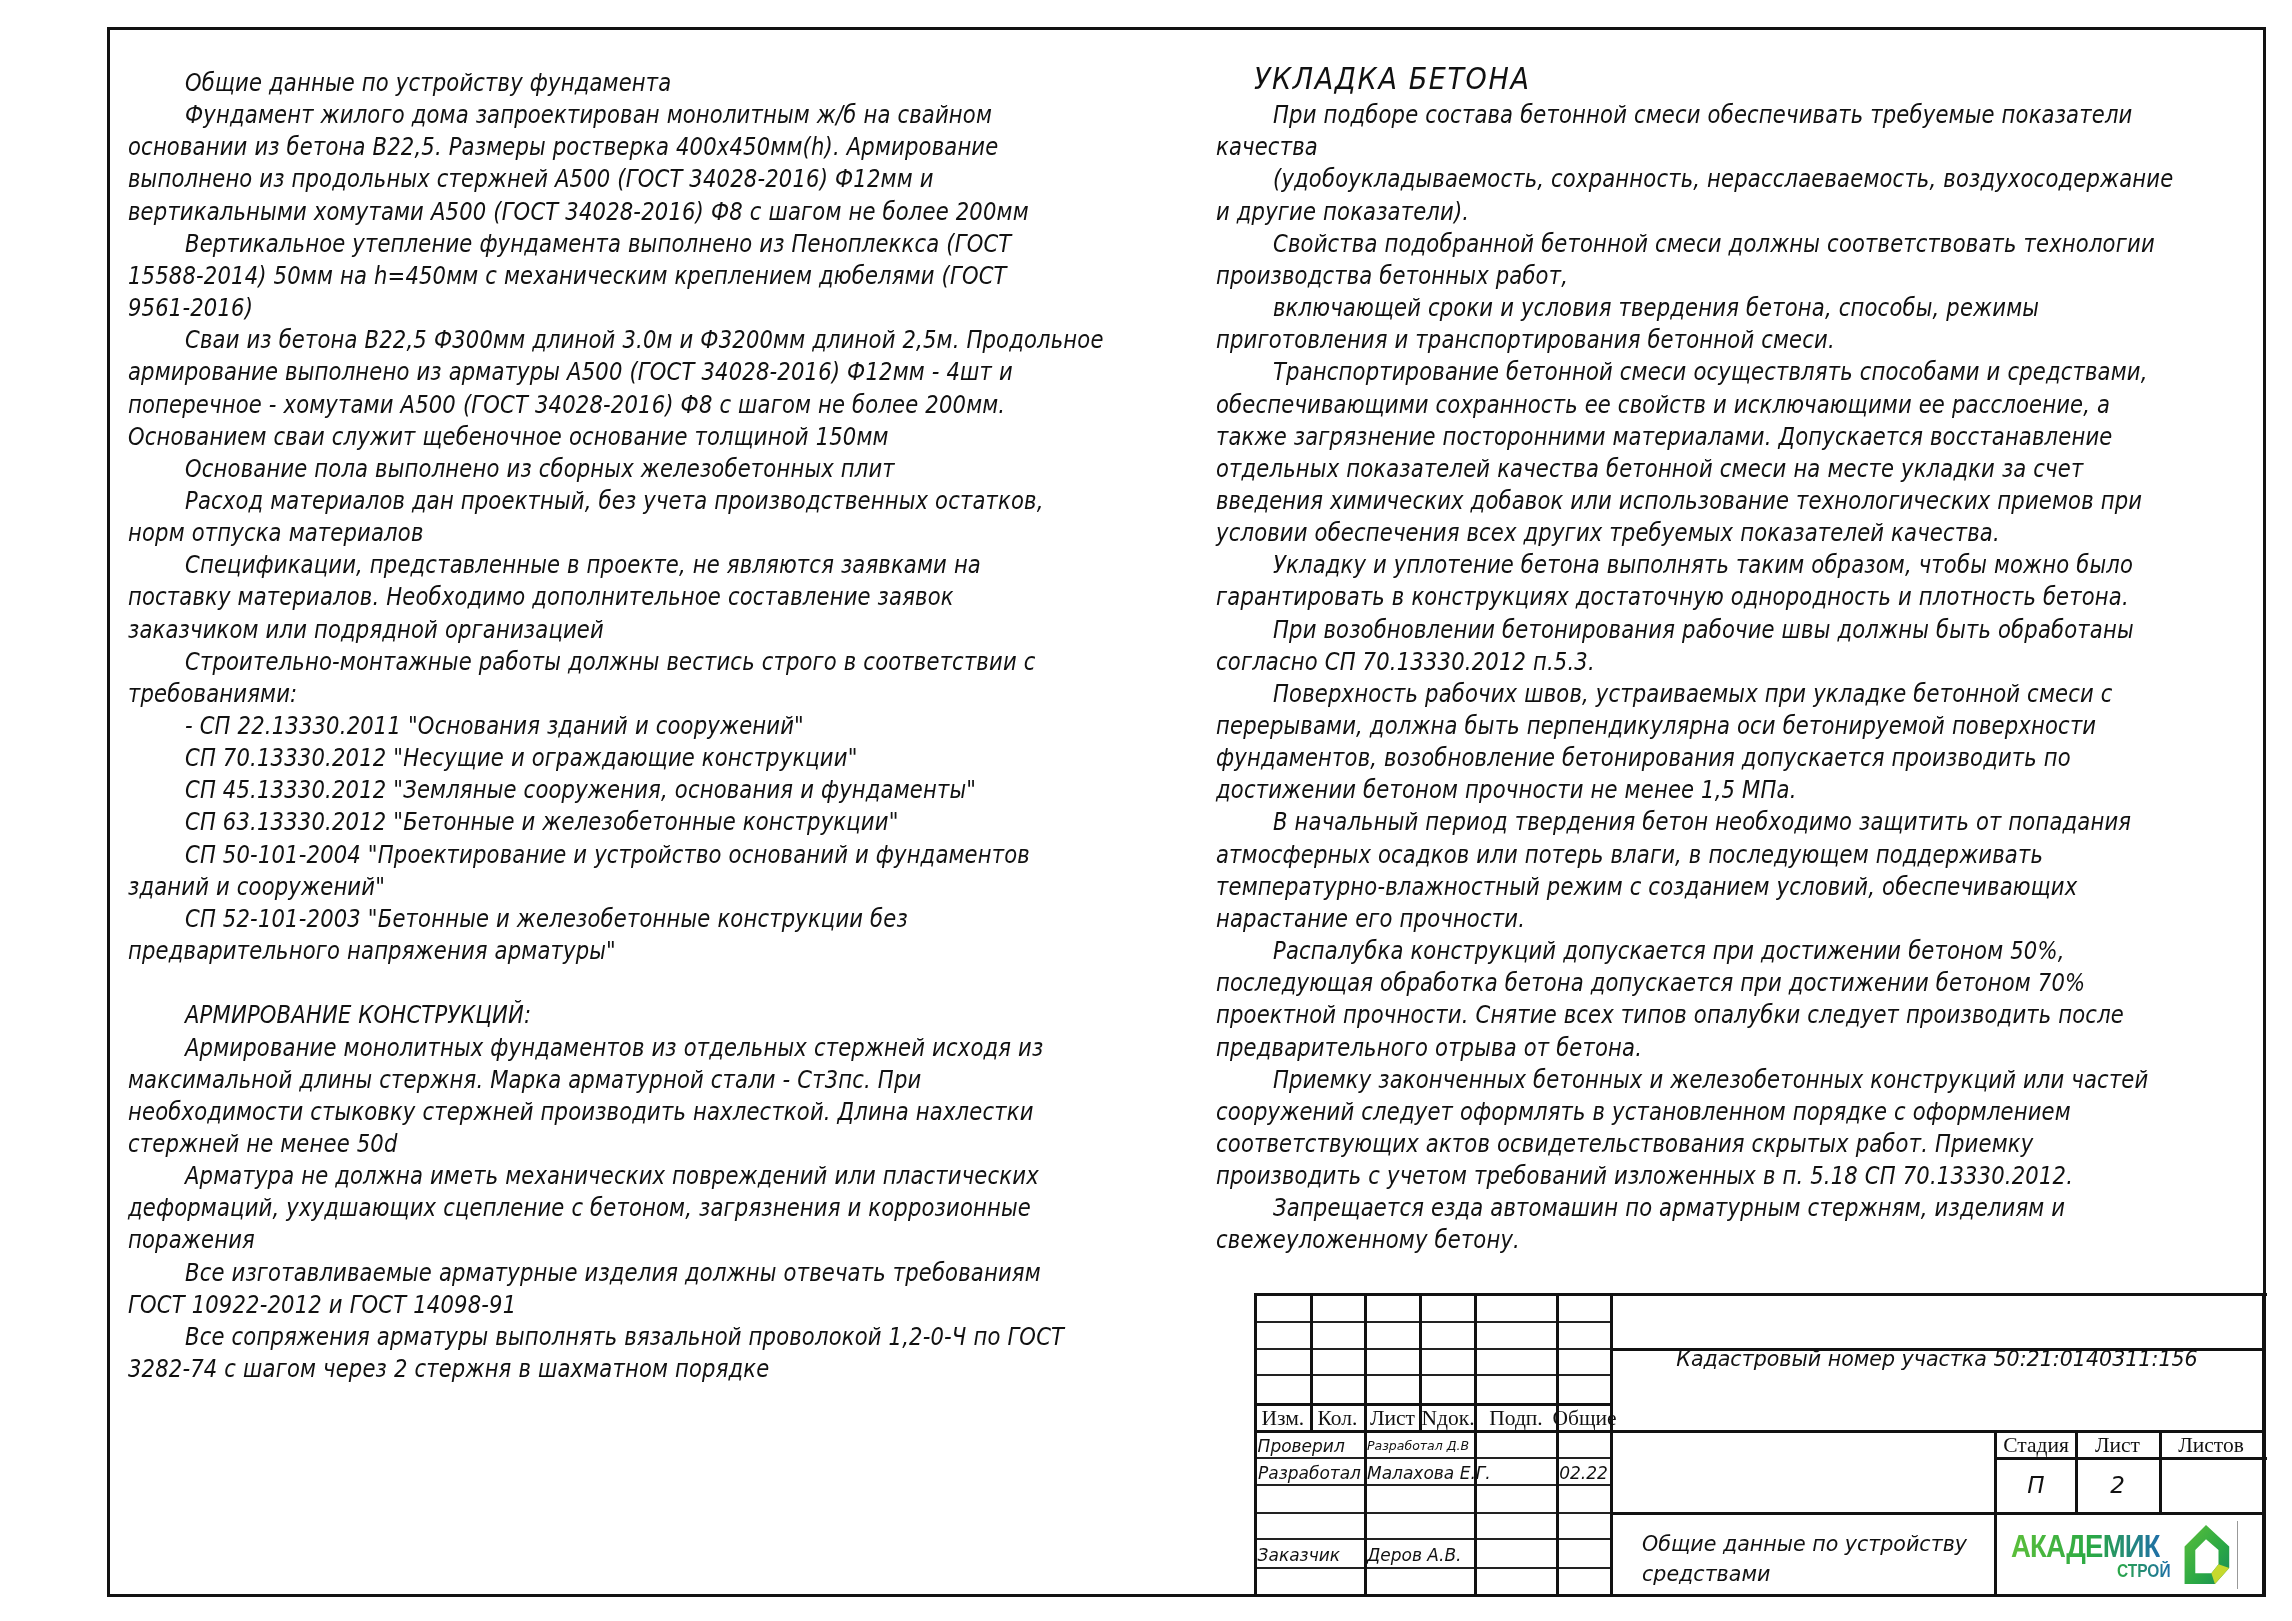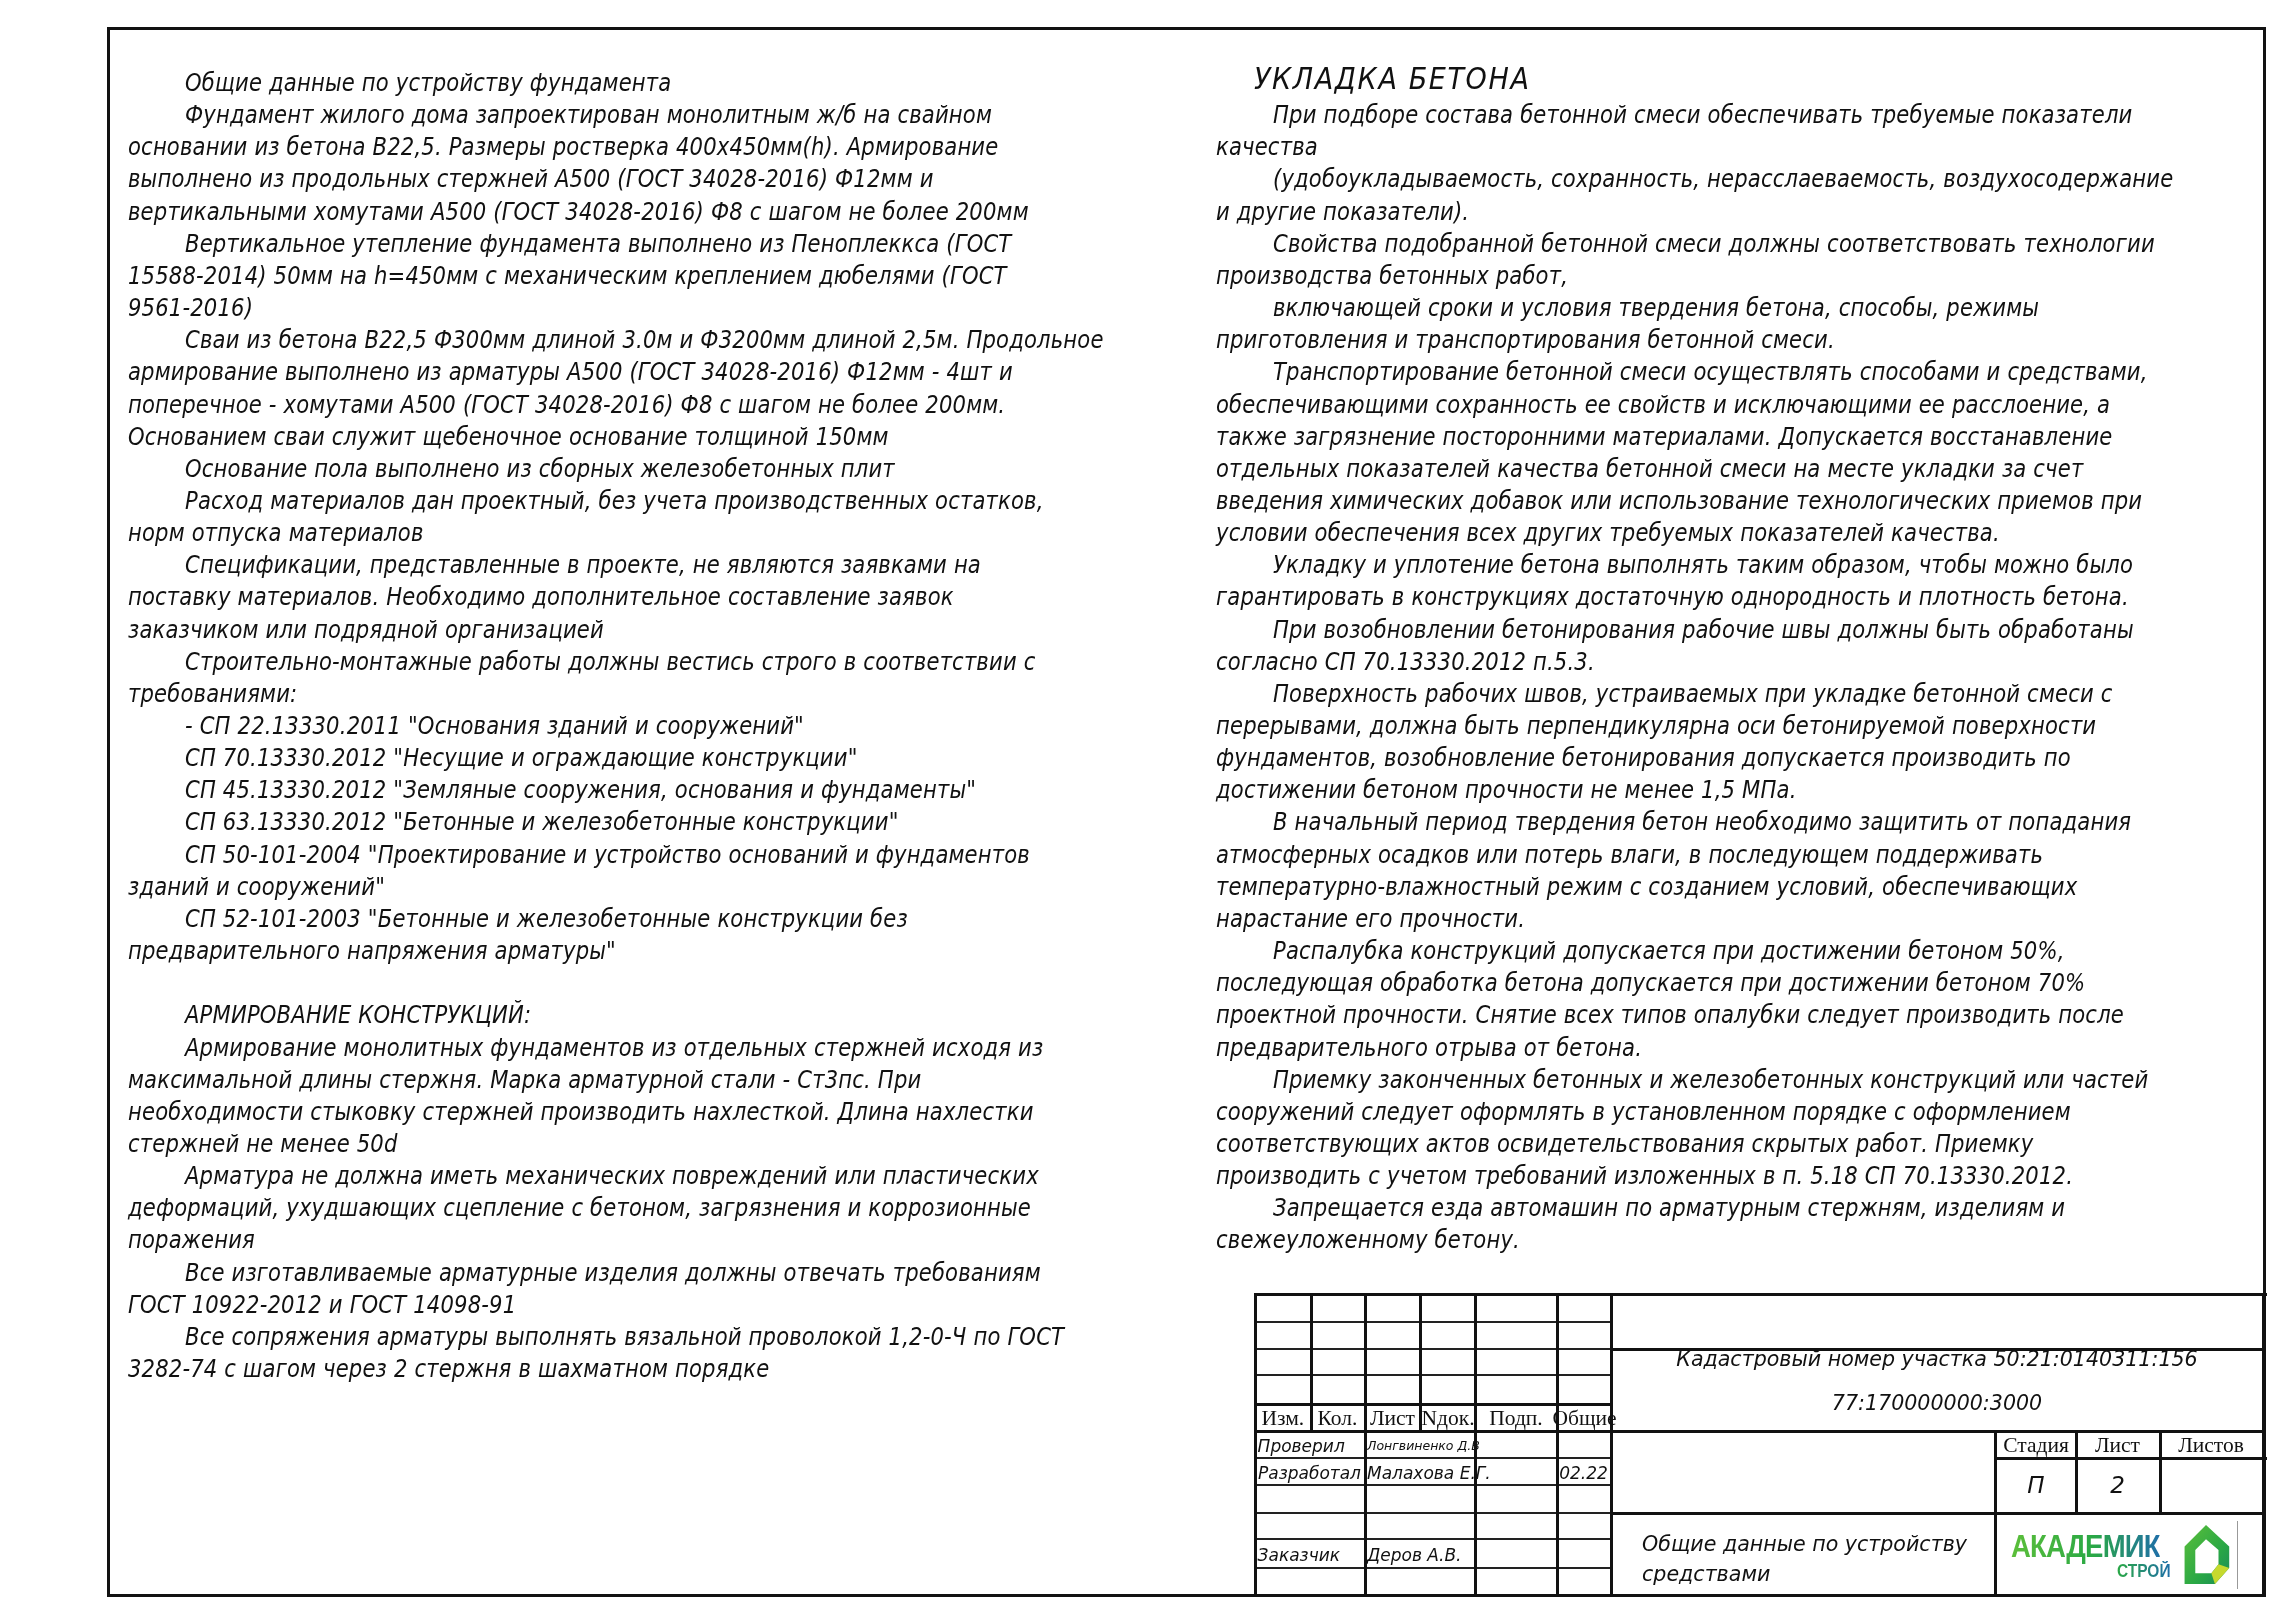--- a/index.html
+++ b/index.html
@@ -154,39 +154,38 @@
     <div class="vl" style="left: 821px; top: 137px; height: 84px;"></div>
     <div class="vl" style="left: 905px; top: 137px; height: 84px;"></div>
     <div class="vl" style="left: 1008px; top: 0px; height: 304px;"></div>
     <div class="cell serif center" style="left: 1.8px; top: 112px; width: 54px; height: 27px;">Изм.</div>
     <div class="cell serif center" style="left: 57px; top: 112px; width: 53px; height: 27px;">Кол.</div>
     <div class="cell serif center" style="left: 112px; top: 112px; width: 53px; height: 27px;">Лист</div>
     <div class="cell serif center" style="left: 167px; top: 112px; width: 54px; height: 27px;">Nдок.</div>
     <div class="cell serif center" style="left: 222px; top: 112px; width: 80px; height: 27px;">Подп.</div>
     <div class="cell serif center" style="left: 304px; top: 112px; width: 53px; height: 27px;">Общие</div>
     <div class="cell ital tbtext" style="left: 3.6px; top: 139px; width: 107px; height: 27px;">Проверил</div>
-    <div class="cell ital tbsmall" style="left: 113px; top: 139px; width: 107px; height: 27px;">Лонгвиненко Д.В</div>
+    <div class="cell ital tbsmall" style="left: 113px; top: 139px; width: 107px; height: 27px;">Разработал Д.В</div>
     <div class="cell ital tbtext center" style="left: 304px; top: 139px; width: 51px; height: 27px;"></div>
     <div class="cell ital tbtext" style="left: 4px; top: 166px; width: 107px; height: 27px;">Разработал</div>
     <div class="cell ital tbtext" style="left: 113px; top: 166px; width: 107px; height: 27px;">Малахова Е.Г.</div>
     <div class="cell ital tbtext center" style="left: 304px; top: 166px; width: 51px; height: 27px;">02.22</div>
     <div class="cell ital tbtext" style="left: 3.6px; top: 193px; width: 107px; height: 28px;"></div>
     <div class="cell ital tbtext" style="left: 113px; top: 193px; width: 107px; height: 28px;"></div>
     <div class="cell ital tbtext center" style="left: 304px; top: 193px; width: 51px; height: 28px;"></div>
     <div class="cell ital tbtext" style="left: 3.6px; top: 220px; width: 107px; height: 27px;"></div>
     <div class="cell ital tbtext" style="left: 113px; top: 220px; width: 107px; height: 27px;"></div>
     <div class="cell ital tbtext center" style="left: 304px; top: 220px; width: 51px; height: 27px;"></div>
     <div class="cell ital tbtext" style="left: 3.6px; top: 247px; width: 107px; height: 29px;">Заказчик</div>
     <div class="cell ital tbtext" style="left: 113px; top: 247px; width: 107px; height: 29px;">Деров А.В.</div>
     <div class="cell ital tbtext center" style="left: 304px; top: 247px; width: 51px; height: 29px;"></div>
     <div class="cell ital tbtext" style="left: 3.6px; top: 276px; width: 107px; height: 27px;"></div>
     <div class="cell ital tbtext" style="left: 113px; top: 276px; width: 107px; height: 27px;"></div>
     <div class="cell ital tbtext center" style="left: 304px; top: 276px; width: 51px; height: 27px;"></div>
     <div class="cell ital center" style="left: 356px; top: 48px; width: 654px; height: 36px; font-size: 20.6px;">Кадастровый номер участка 50:21:0140311:156</div>
-    <div class="cell ital center" style="left: 356px; top: 94px; width: 654px; height: 32px; font-size: 20.6px;">77:170000000:3000</div>
     <div class="cell ital" style="left: 388px; top: 235px; width: 358px; height: 32px; font-size: 20.6px;">Общие данные по устройству</div>
     <div class="cell ital" style="left: 388px; top: 265px; width: 358px; height: 32px; font-size: 20.6px;">средствами</div>
     <div class="cell serif center" style="left: 742px; top: 139px; width: 80px; height: 27px;">Стадия</div>
     <div class="cell serif center" style="left: 823px; top: 139px; width: 81px; height: 27px;">Лист</div>
     <div class="cell serif center" style="left: 906px; top: 139px; width: 102px; height: 27px;">Листов</div>
     <div class="cell ital center" style="left: 742px; top: 164px; width: 80px; height: 55px; font-size: 23px;">П</div>
     <div class="cell ital center" style="left: 823px; top: 164px; width: 81px; height: 55px; font-size: 23px;">2</div>
     <div class="cell ital center" style="left: 906px; top: 164px; width: 102px; height: 55px;"></div>
   </div>
 

